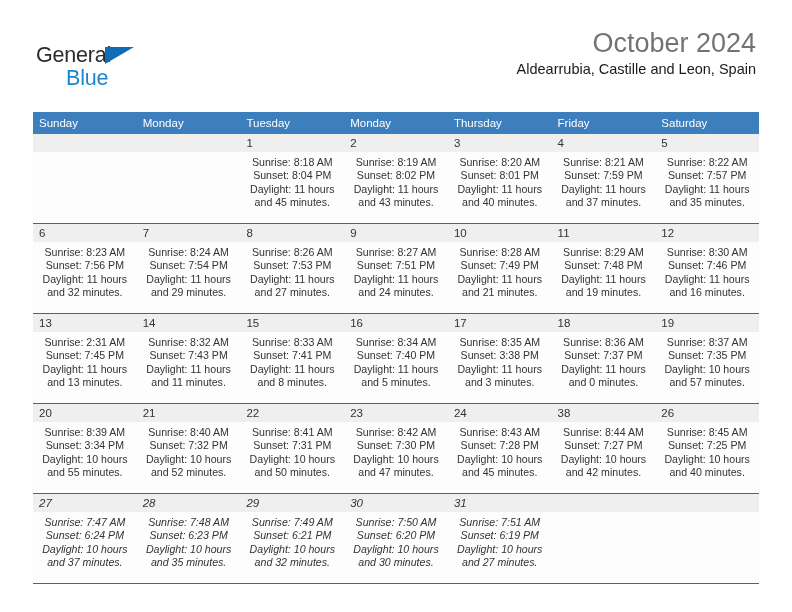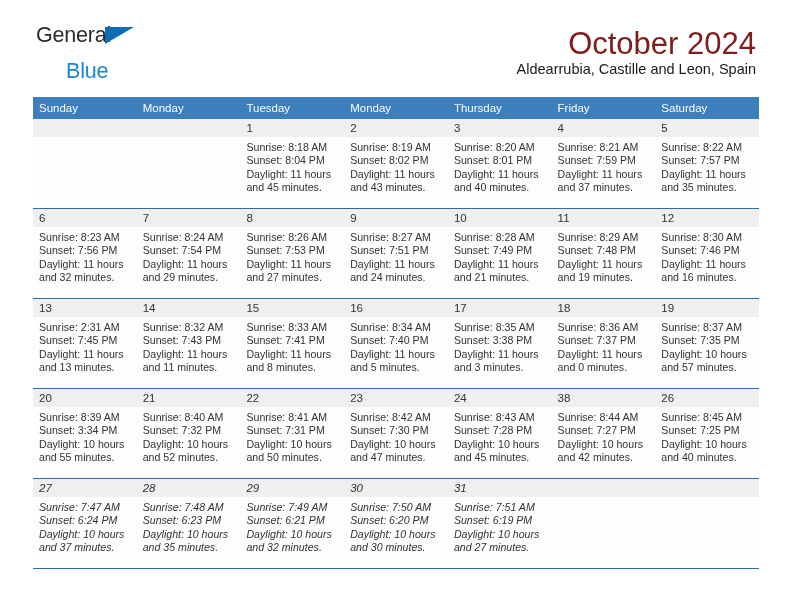--- a/index.html
+++ b/index.html
@@ -25,21 +25,21 @@
 
   
   .header {
     position: relative;
     height: 78px;
     padding: 24px 35px 0 33px;
   }
   .brand {
     position: absolute;
     left: 36px;
-    top: 24px;
+    top: 44px;
     width: 180px;
     height: 48px;
   }
   .brand-line1 {
     position: relative;
     font-size: 21.5px;
     line-height: 22px;
     color: #2b2b2b;
     letter-spacing: -0.2px;
     font-weight: 400;
@@ -49,57 +49,57 @@
     position: absolute;
     left: 69px;
     top: 3px;
     width: 0;
     height: 0;
     border-top: 17px solid #0f6cb5;
     border-right: 29px solid transparent;
   }
   .brand-line2 {
     position: relative;
-    margin-top: 14px;
+    margin-top: 1px;
     margin-left: 30px;
     font-size: 21.5px;
     line-height: 22px;
     color: #1a86d0;
     letter-spacing: -0.2px;
     font-weight: 400;
     white-space: nowrap;
   }
 
   .titles {
     position: absolute;
     right: 36px;
     top: 27px;
     text-align: right;
   }
   .cal-title {
-    font-size: 31px;
+    font-size: 27px;
     line-height: 33px;
-    color: #7f1d1d;
+    color: #737373;
     font-weight: 400;
     white-space: nowrap;
   }
   .cal-subtitle {
     margin-top: 0;
     font-size: 14.5px;
     line-height: 18px;
     color: #1a1a1a;
     font-weight: 400;
     white-space: nowrap;
   }
 
   
   .calendar {
     position: absolute;
     left: 33px;
-    top: 97px;
+    top: 112px;
     width: 726px;
   }
   .weekday-row {
     display: flex;
     background: #3d7ebc;
     height: 22px;
   }
   .weekday {
     flex: 1 1 0;
     color: #ffffff;
@@ -129,20 +129,21 @@
     font-size: 11.5px;
     line-height: 18px;
     color: #333333;
   }
   .day-cell.empty .day-num-band { color: transparent; }
   .day-info {
     padding: 4px 6px 0 6px;
     font-size: 10.6px;
     line-height: 13.4px;
     color: #333333;
+    text-align: center;
   }
   .day-info div { white-space: nowrap; }
 </style>
 </head>
 <body>
 
 <div class="page">
 
   <div class="header">
 

